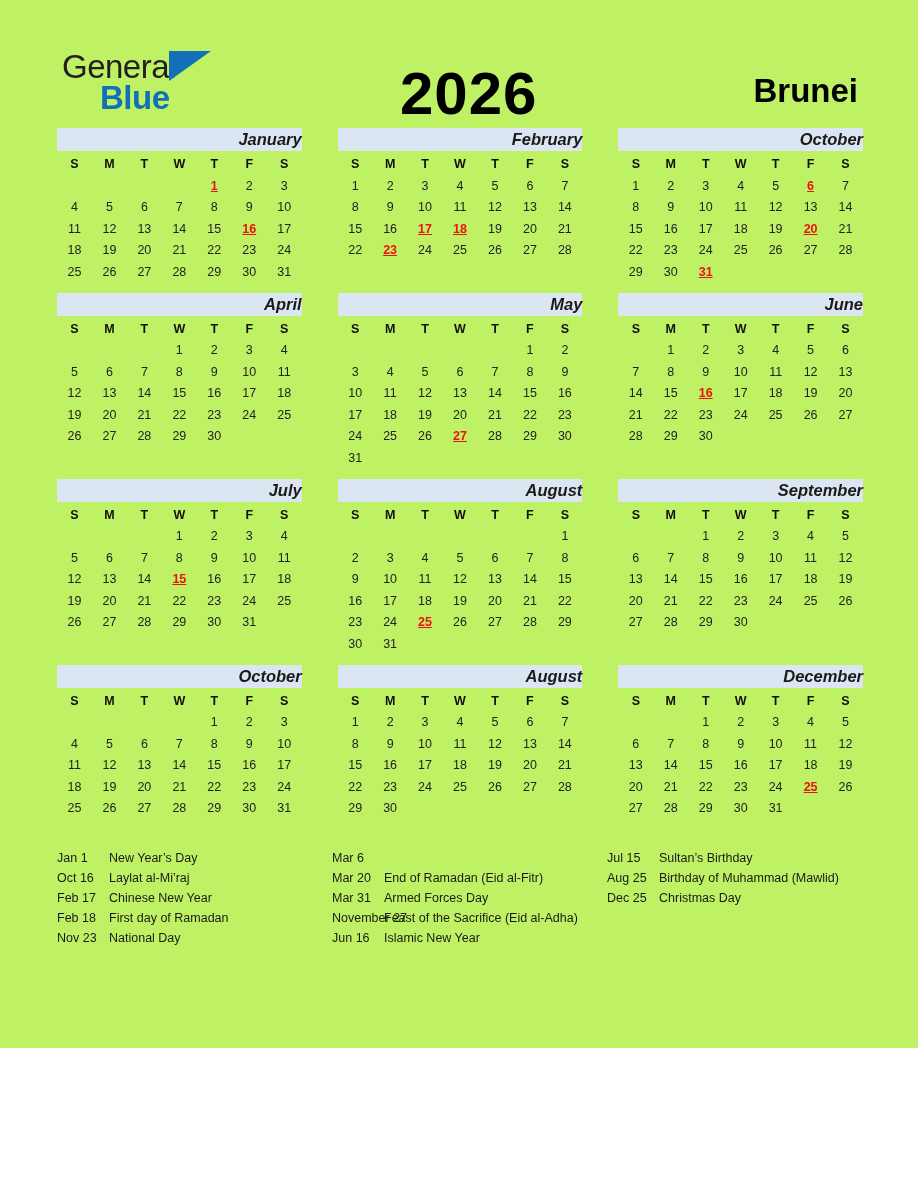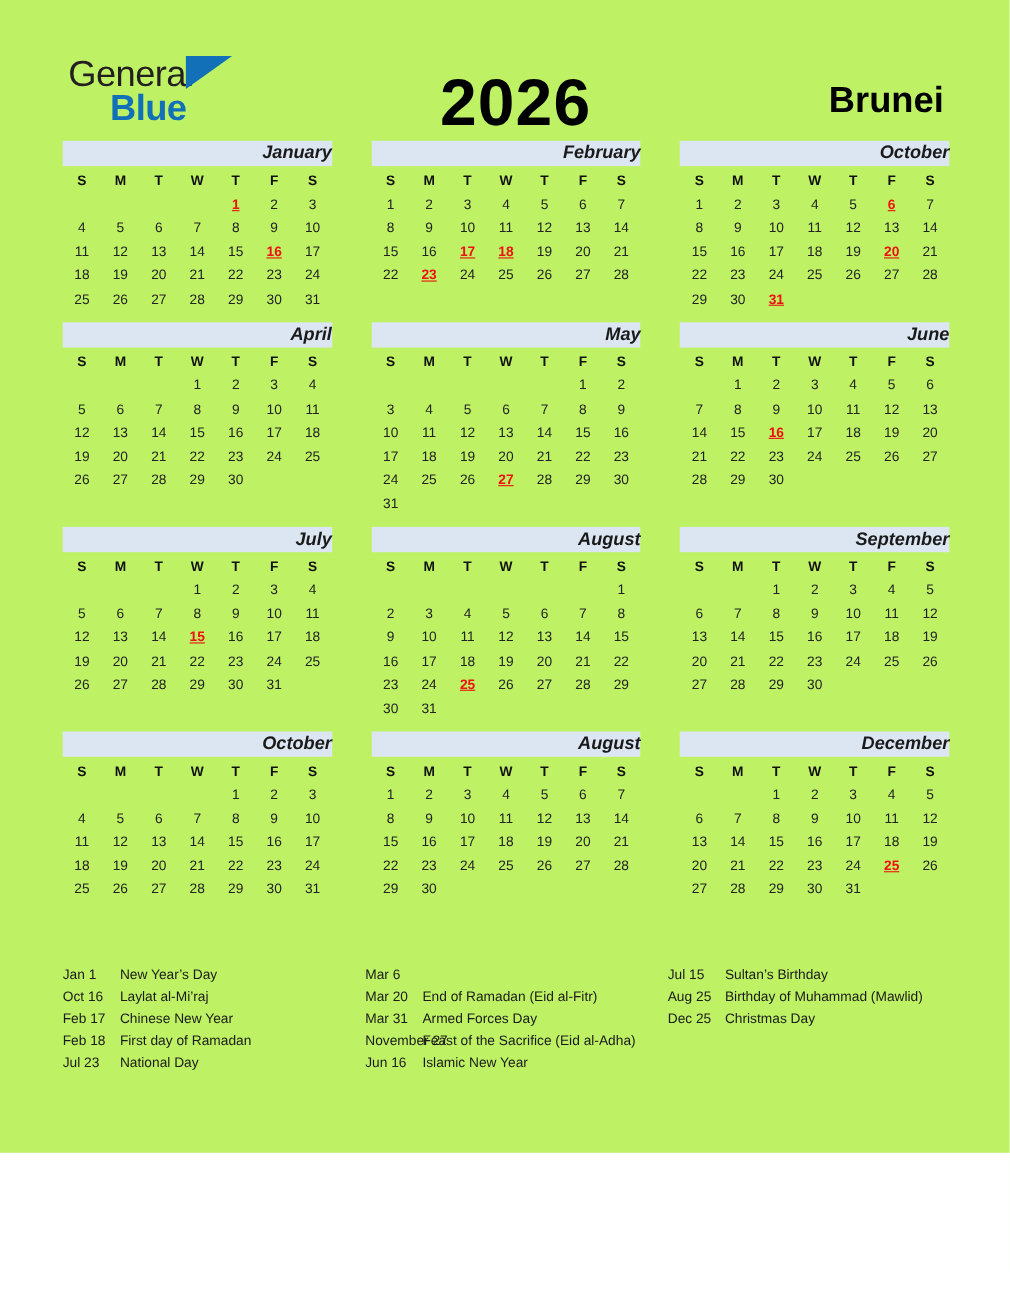--- a/index.html
+++ b/index.html
@@ -124,21 +124,20 @@
 
   
   .legend {
     position: absolute;
     left: 57px; top: 848px;
     width: 806px;
     display: flex;
   }
   .legend-col {
     display: block;
-    margin-top: 28px;
   }
   .legend-col.c1 { width: 275px; }
   .legend-col.c2 { width: 275px; }
   .legend-col.c3 { width: 256px; }
   .legend-item {
     display: flex;
     font-size: 12.5px;
     color: #1a1a1a;
     height: 20px;
     line-height: 20px;
@@ -953,21 +952,21 @@
         </div>
         <div class="legend-item">
           <span class="legend-date">Feb 17</span>
           <span class="legend-name">Chinese New Year</span>
         </div>
         <div class="legend-item">
           <span class="legend-date">Feb 18</span>
           <span class="legend-name">First day of Ramadan</span>
         </div>
         <div class="legend-item">
-          <span class="legend-date">Jul 23</span>
+          <span class="legend-date">Nov 23</span>
           <span class="legend-name">National Day</span>
         </div>
       </div>
       <div class="legend-col c2">
         <div class="legend-item">
           <span class="legend-date">Mar 6</span>
         </div>
         <div class="legend-item">
           <span class="legend-date">Mar 20</span>
           <span class="legend-name">End of Ramadan (Eid al-Fitr)</span>

